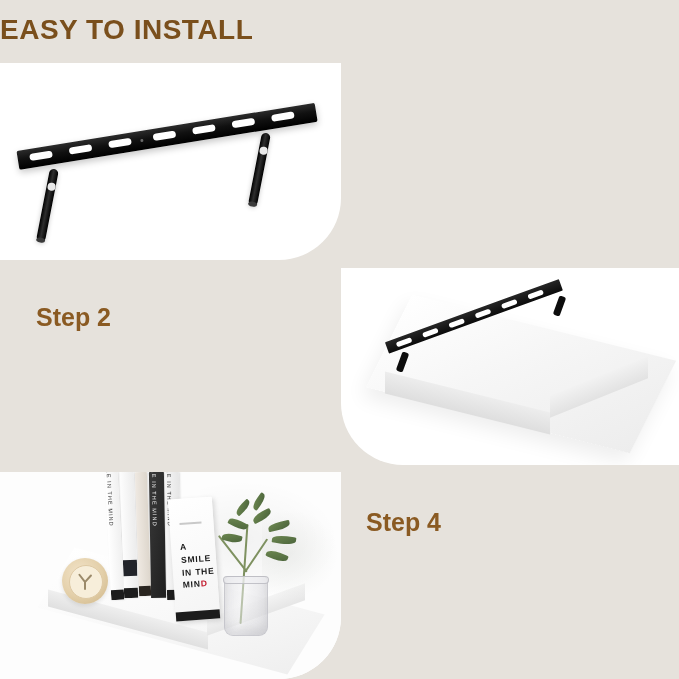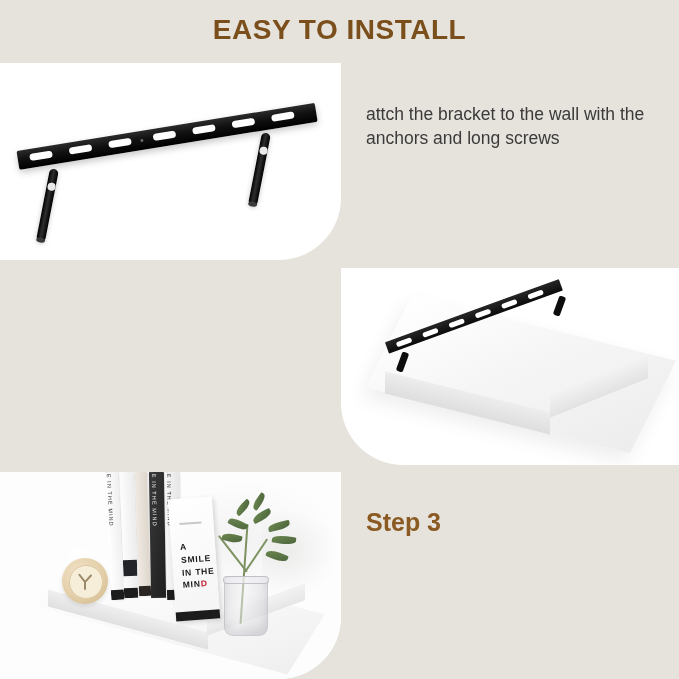--- a/index.html
+++ b/index.html
@@ -21,21 +21,21 @@
     height: 679px;
     background: #e6e2dc;
   }
 
   
   .title {
     position: absolute;
     left: 0;
     top: 14px;
     width: 679px;
-    text-align: center;
+    text-align: left;
     font-size: 28px;
     font-weight: bold;
     letter-spacing: 0.5px;
     color: #7a4f1c;
     font-family: "Liberation Sans", sans-serif;
   }
 
   
   .panel {
     position: absolute;
@@ -409,24 +409,24 @@
         <span class="cap"></span>
       </div>
       <div class="rod rod-right">
         <span class="collar"></span>
         <span class="cap"></span>
       </div>
     </div>
   </div>
 
   <div class="textblock tb-1">
-    <p class="step-body">attch the bracket to the wall with the anchors and long screws</p>
   </div>
 
   <div class="textblock tb-2">
+    <p class="step-head">Step 2</p>
   </div>
 
   <div class="panel panel-2">
     <div class="art2">
       <div class="shelf-top"></div>
       <div class="shelf-front"></div>
       <div class="shelf-side"></div>
       <div class="foot foot-l"></div>
       <div class="foot foot-r"></div>
       <div class="brk">
@@ -498,16 +498,16 @@
       <span class="leaf" style="left:234px;top:32px;width:18px;height:7px;transform:rotate(-46deg)"></span>
       <span class="leaf" style="left:250px;top:26px;width:18px;height:7px;transform:rotate(-54deg)"></span>
 
       <div class="vase">
         <span class="lip"></span>
       </div>
     </div>
   </div>
 
   <div class="textblock tb-3">
-    <p class="step-head">Step 3</p>
+    <p class="step-head">Step 4</p>
   </div>
 
 </div>
 
 </body></html>

